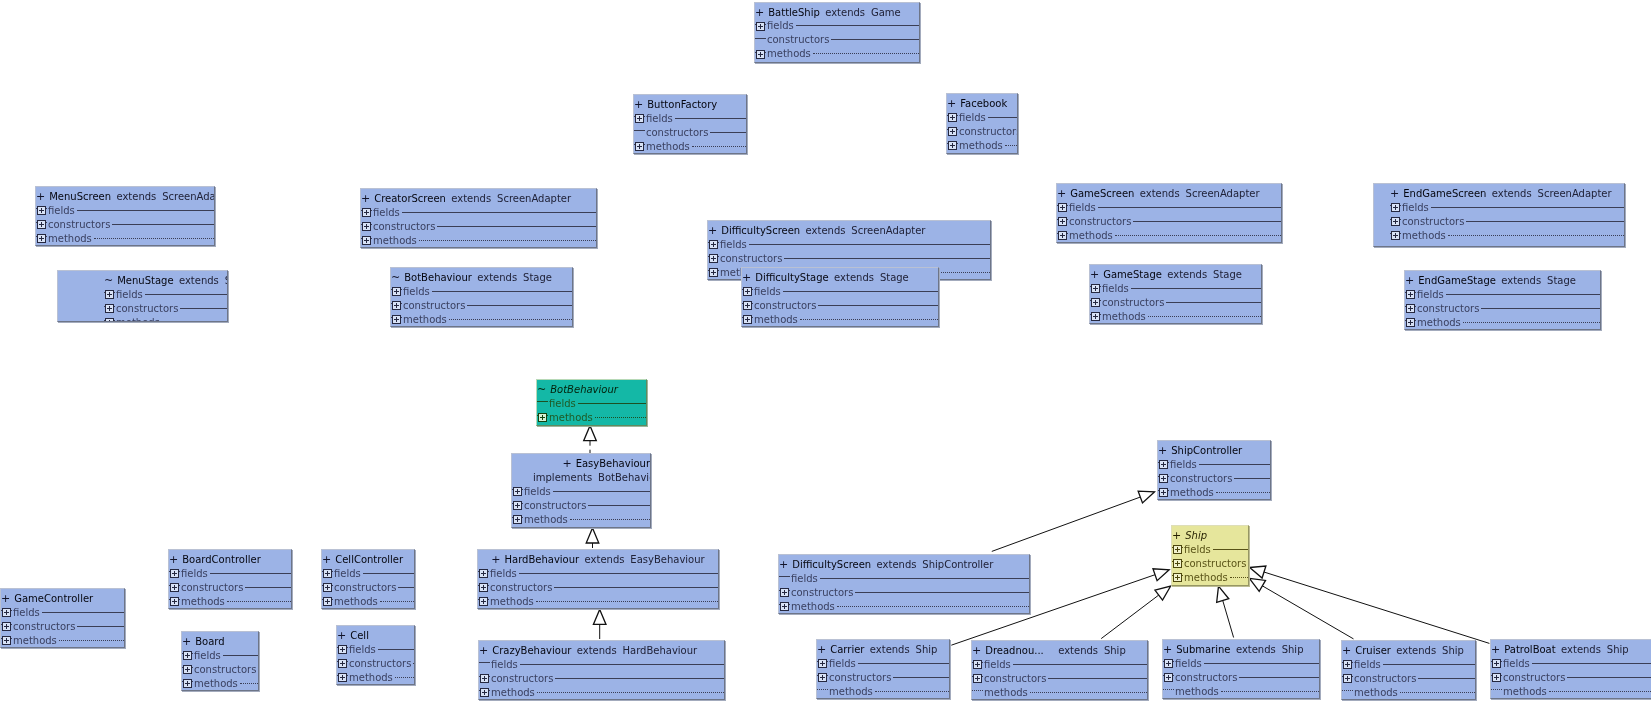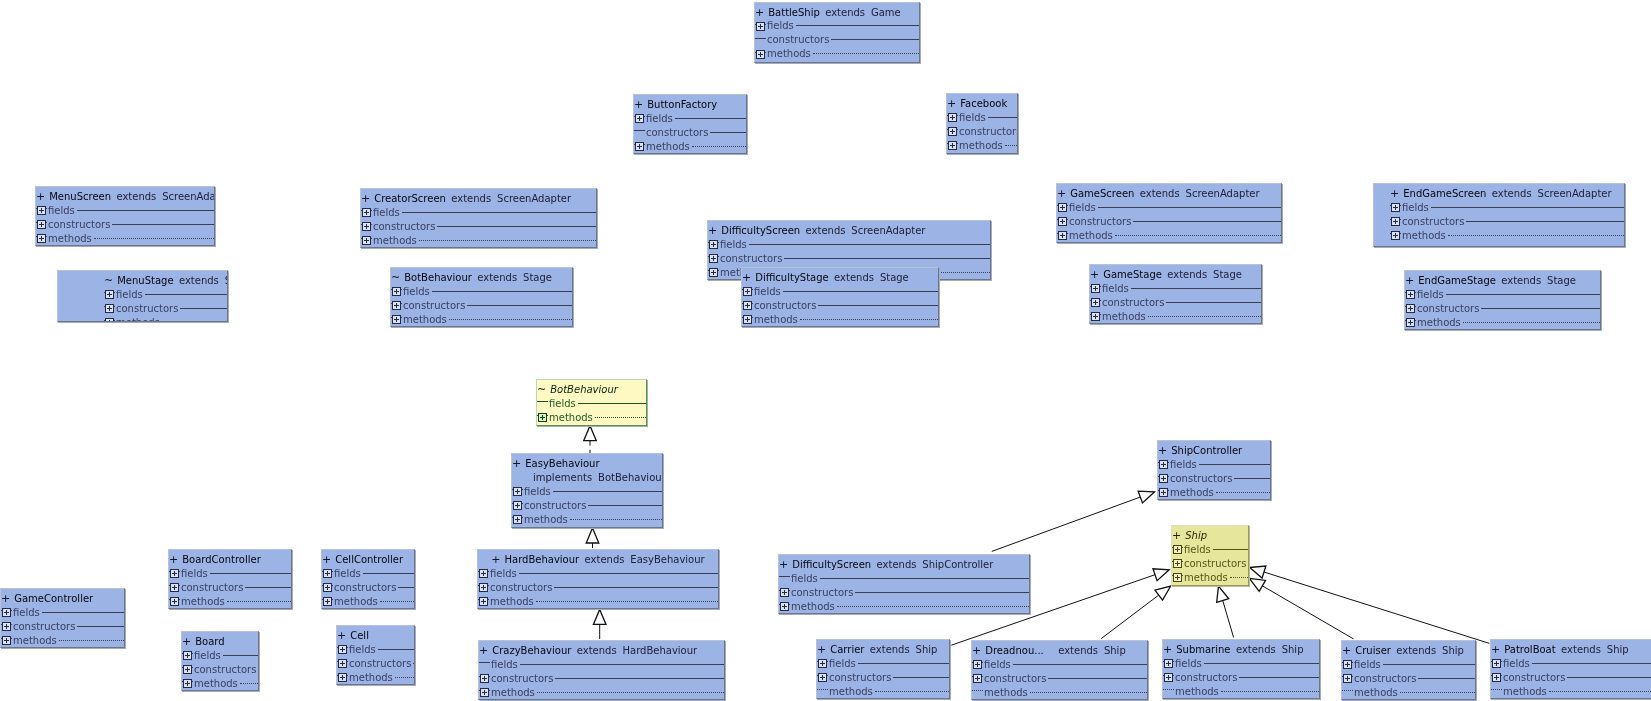--- a/index.html
+++ b/index.html
@@ -5,21 +5,21 @@
 <style>
   html,body{margin:0;padding:0;background:#ffffff;}
   body{width:1651px;height:701px;position:relative;overflow:hidden;
        font-family:"DejaVu Sans", sans-serif;}
   #diagram{position:absolute;left:0;top:0;width:1651px;height:701px;}
   #edges{position:absolute;left:0;top:0;width:1651px;height:701px;overflow:visible;z-index:2;}
   .node{position:absolute;box-sizing:border-box;background:#9cb3e6;overflow:hidden;z-index:5;
         border-top:1px solid #b9c1d4;border-left:1px solid #b9c1d4;
         border-right:1px solid #6d7588;border-bottom:1px solid #6d7588;
         box-shadow:1px 1px 0 #a3abbd;}
-  .node.iface{background:#fef9c3;border-top-color:#b7d9b7;border-left-color:#b7d9b7;
+  .node.iface{background:#14b8a6;border-top-color:#b7d9b7;border-left-color:#b7d9b7;
         border-right-color:#5f8a60;border-bottom-color:#5f8a60;box-shadow:1px 1px 0 #9ab69b;}
   .node.abs{background:#e6e69c;border-top-color:#dedeb8;border-left-color:#dedeb8;
         border-right-color:#969663;border-bottom-color:#969663;box-shadow:1px 1px 0 #bdbd94;}
   .ttl{height:16.2px;line-height:16.2px;white-space:nowrap;padding-left:0px;}
   .ttl2{height:30.3px;padding-left:0px;white-space:nowrap;}
   .ttl2 .l1{height:15px;line-height:15px;}
   .ttl2 .l2{height:15.3px;line-height:13.5px;padding-left:21px;}
   .vis{font-size:11px;color:#12142a;}
   .nm{font-weight:normal;font-size:10px;color:#05060f;}
   .node.iface .nm,.node.abs .nm{font-style:italic;}
@@ -418,21 +418,21 @@
           <span class="ln"></span>
         </div>
         <div class="row">
           <span class="icw icwd">
             <span class="ico"></span>
           </span>
           <span class="lbl">methods</span>
           <span class="lnd"></span>
         </div>
       </div>
-      <div class="node" style="left: 511px; top: 453px; width: 152px; height: 75px;">
+      <div class="node" style="left: 511px; top: 453px; width: 140px; height: 75px; text-align: right;">
         <div class="ttl2">
           <div class="l1"><span class="vis">+</span><span class="g1"></span><span class="nm">EasyBehaviour</span></div>
           <div class="l2"><span class="ext">implements</span><span class="g3"></span><span class="ext">BotBehaviour</span></div>
         </div>
         <div class="row">
           <span class="icw">
             <span class="ico"></span>
           </span>
           <span class="lbl">fields</span>
           <span class="ln"></span>

